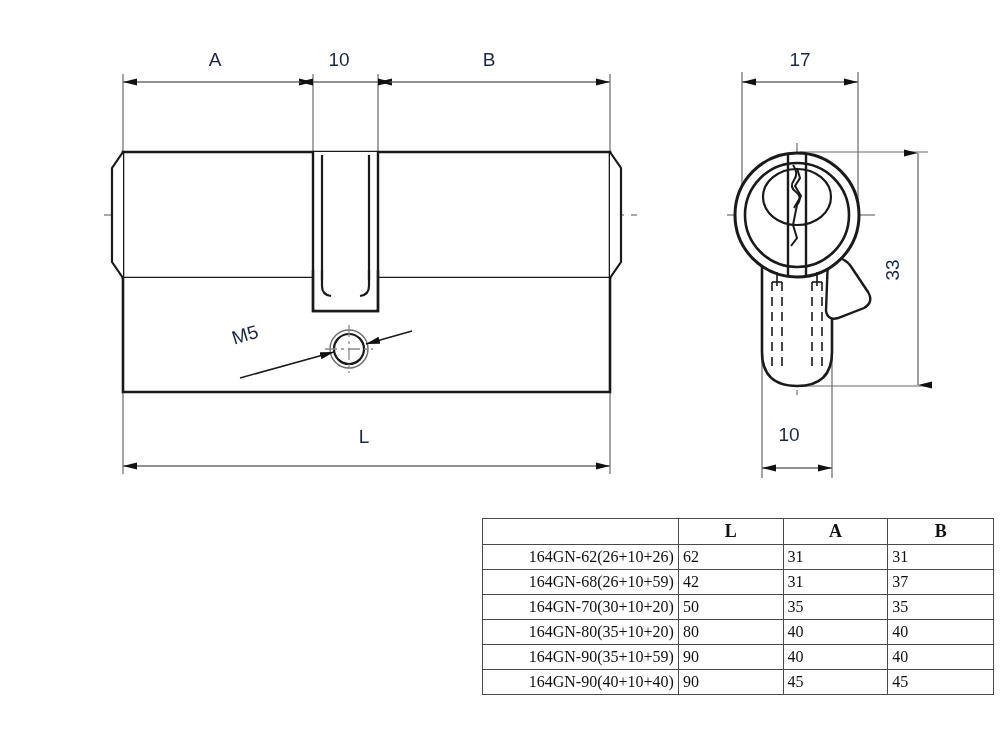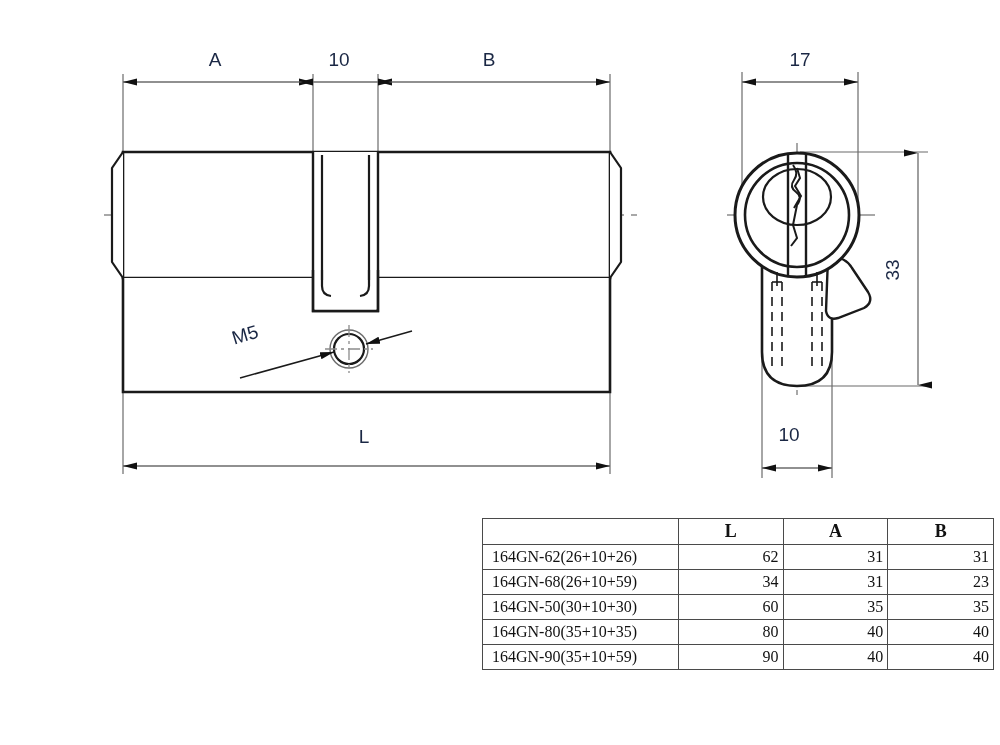--- a/index.html
+++ b/index.html
@@ -36,26 +36,26 @@
     color:#111;
     height:25px;
     box-sizing:border-box;
   }
   table.spec th{
     font-weight:bold;
     text-align:center;
     font-size:18px;
   }
   table.spec td.name{
-    text-align:left;
-    padding-left:9px;
+    text-align:right;
+    padding-left:16px;
     width:196px;
     white-space:nowrap;
   }
-  table.spec td.num{ text-align:right; }
+  table.spec td.num{ text-align:left; }
   table.spec col.c0{width:196px;}
   table.spec col.c1{width:105px;}
   table.spec col.c2{width:105px;}
   table.spec col.c3{width:106px;}
 </style>
 </head>
 <body>
 
 <div id="sheet">
 
@@ -241,37 +241,43 @@
     </thead>
     <tbody id="spec-body">
         <tr>
           <td class="name">164GN-62(26+10+26)</td>
           <td class="num">62</td>
           <td class="num">31</td>
           <td class="num">31</td>
         </tr>
         <tr>
           <td class="name">164GN-68(26+10+59)</td>
-          <td class="num">34</td>
+          <td class="num">42</td>
           <td class="num">31</td>
-          <td class="num">23</td>
-        </tr>
-        <tr>
-          <td class="name">164GN-50(30+10+30)</td>
-          <td class="num">60</td>
+          <td class="num">37</td>
+        </tr>
+        <tr>
+          <td class="name">164GN-70(30+10+20)</td>
+          <td class="num">50</td>
           <td class="num">35</td>
           <td class="num">35</td>
         </tr>
         <tr>
-          <td class="name">164GN-80(35+10+35)</td>
+          <td class="name">164GN-80(35+10+20)</td>
           <td class="num">80</td>
           <td class="num">40</td>
           <td class="num">40</td>
         </tr>
         <tr>
           <td class="name">164GN-90(35+10+59)</td>
           <td class="num">90</td>
           <td class="num">40</td>
           <td class="num">40</td>
+        </tr>
+        <tr>
+          <td class="name">164GN-90(40+10+40)</td>
+          <td class="num">90</td>
+          <td class="num">45</td>
+          <td class="num">45</td>
         </tr>
       </tbody>
   </table>
 </div>
 
 </body></html>

